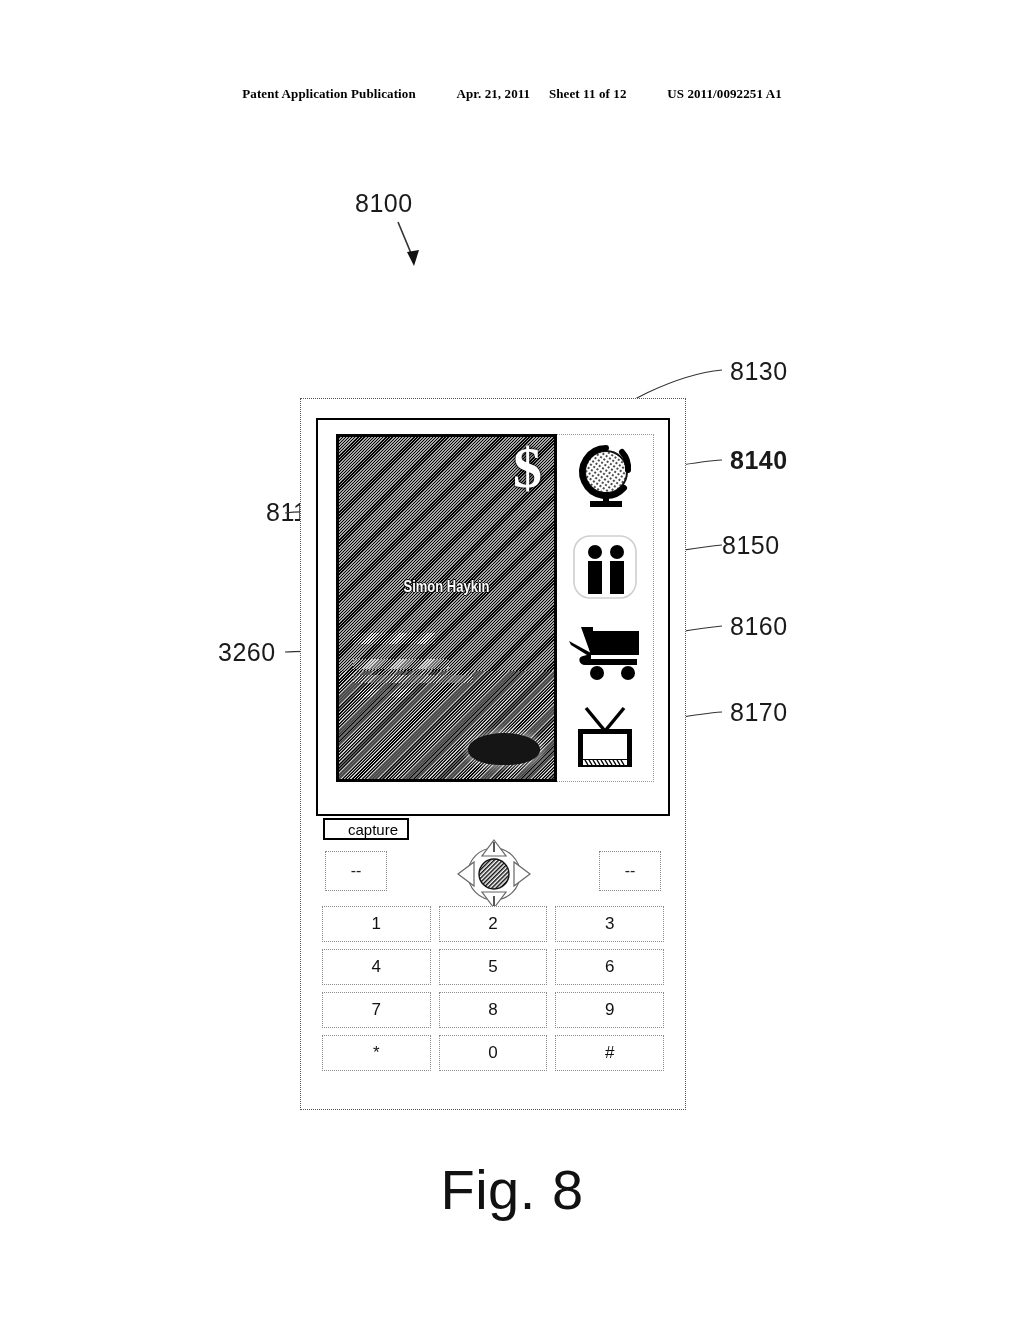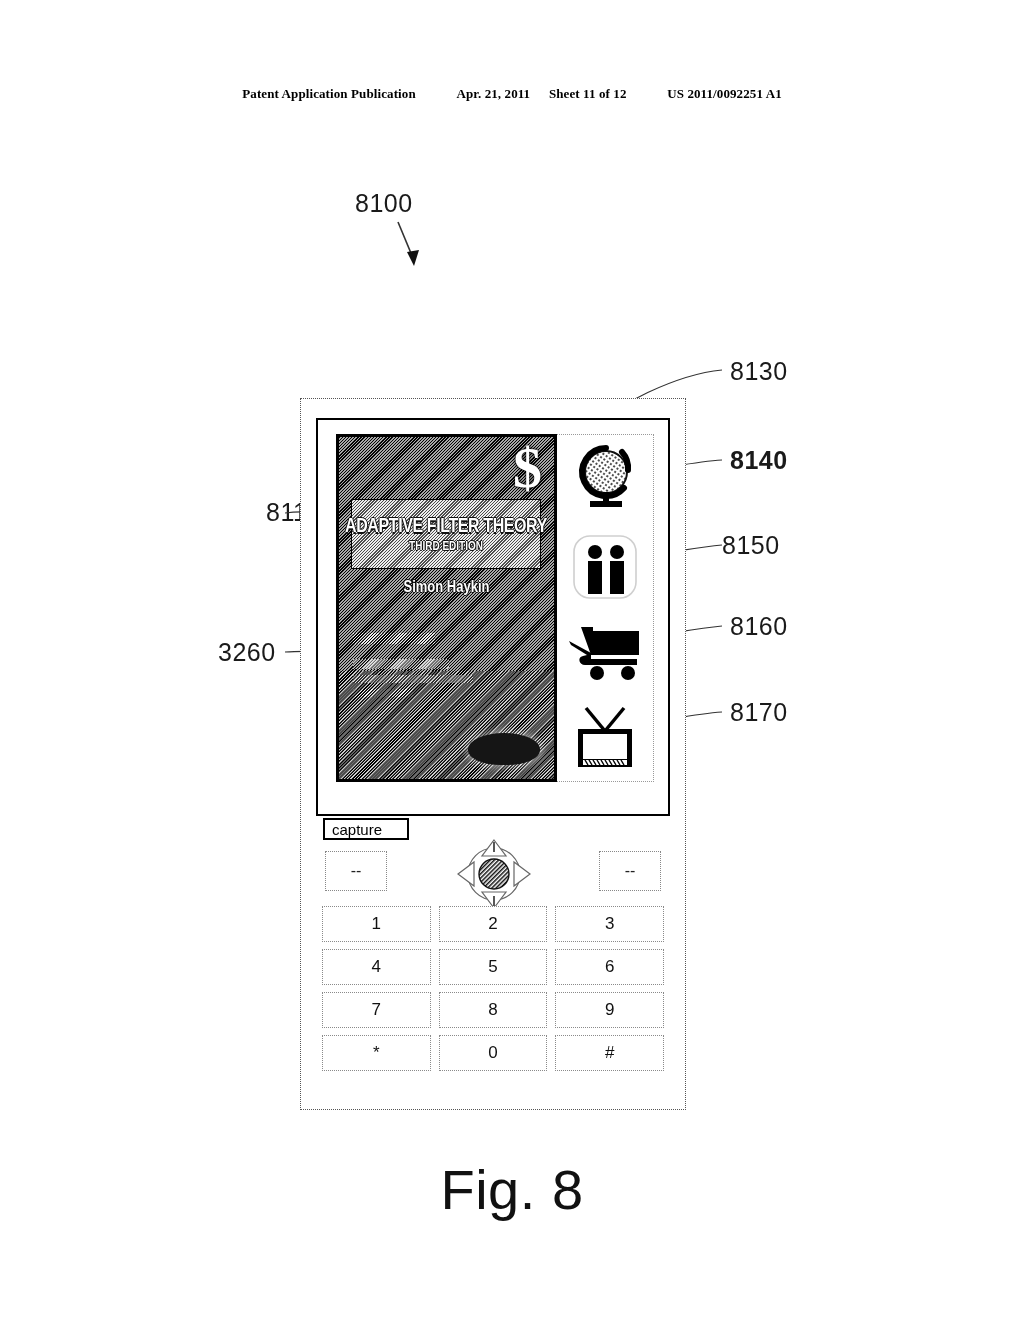--- a/index.html
+++ b/index.html
@@ -214,21 +214,21 @@
     position: absolute;
     left: 323px;
     top: 818px;
     width: 86px;
     height: 22px;
     border: 2px solid #000;
     background: #ffffff;
     box-sizing: border-box;
     display: flex;
     align-items: center;
-    padding-left: 7px;
+    padding-left: 23px;
     font-family: "Liberation Sans", sans-serif;
     font-size: 15px;
     color: #000;
   }
 
   
   .softkey {
     position: absolute;
     width: 62px;
     height: 40px;
@@ -335,24 +335,20 @@
 
 <div id="device-frame"></div>
 
 <div id="screen-bezel"></div>
 
 <div id="screen-inner">
 
   <div id="book-cover">
     <div id="book-dollar">$</div>
 
-    <div id="book-title-box">
-      <div class="book-title-main">ADAPTIVE FILTER THEORY</div>
-      <div class="book-title-sub">THIRD EDITION</div>
-    </div>
 
     <div id="book-author">Simon Haykin</div>
 
     <div class="book-blur-line" style="left:14px; top:196px; width:82px; height:11px;"></div>
     <div class="book-blur-line" style="left:14px; top:222px; width:96px; height:10px;"></div>
     <div class="book-blur-line" style="left:14px; top:238px; width:120px; height:8px;"></div>
     <div class="book-blur-line" style="left:14px; top:252px; width:60px; height:8px;"></div>
 
     <div id="book-photo"></div>
     <div id="book-photo-blob"></div>

